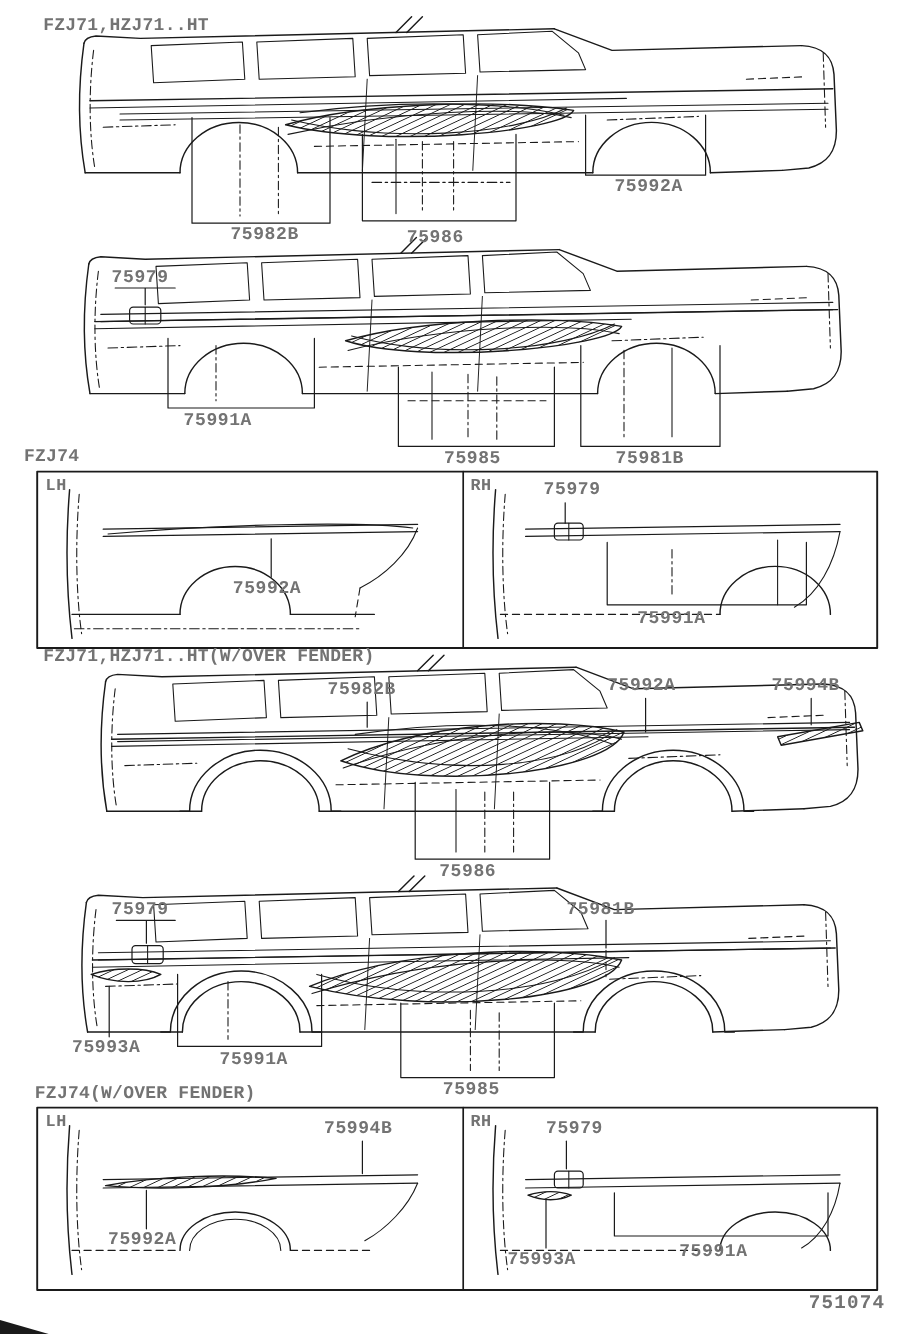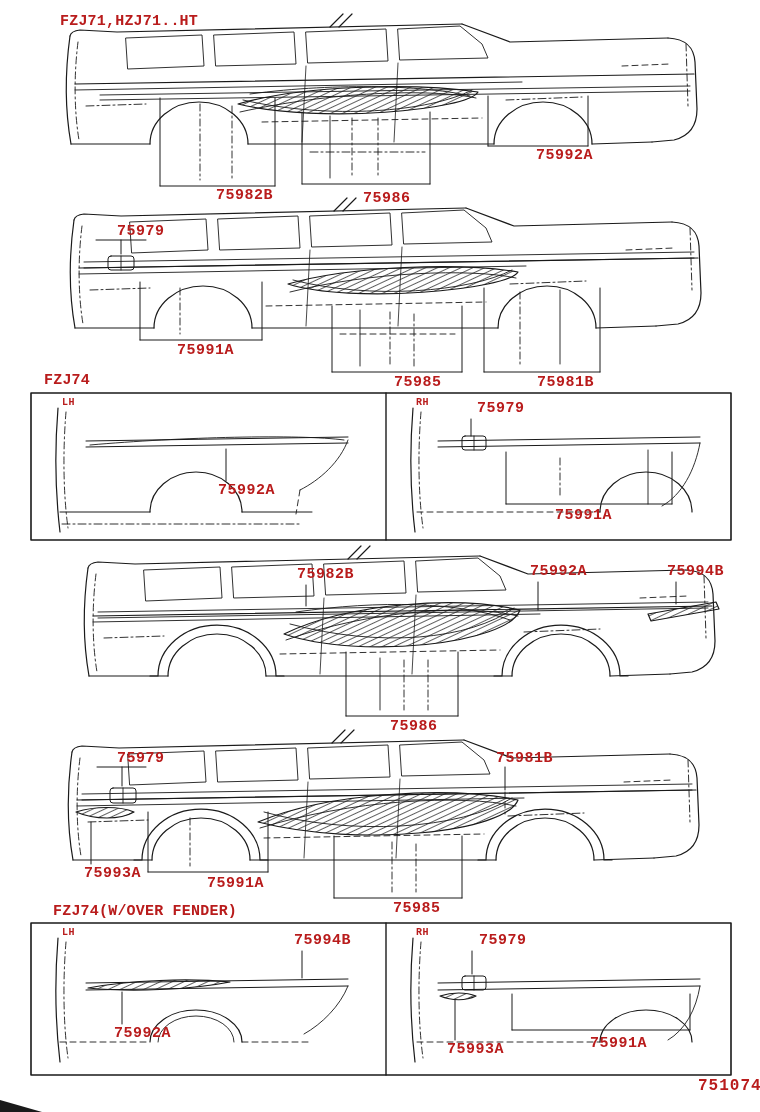--- a/index.html
+++ b/index.html
@@ -9,27 +9,26 @@
     background:#ffffff;
     font-family:"Liberation Mono", "DejaVu Sans Mono", monospace;
     overflow:hidden;
   }
   svg.art { position:absolute; left:0; top:0; }
   .lbl {
     position:absolute;
     font-weight:bold;
     font-size:15px;
     line-height:1;
-    color:#b91c1c;
+    color:#737373;
     letter-spacing:0.5px;
     white-space:nowrap;
-    margin-left:24px;
   }
   .title { letter-spacing:0.2px; }
-  .side { font-size:10px; }
+  .side { font-size:14px; }
   .footer-num { font-size:16px; letter-spacing:1px; }
 </style>
 </head>
 <body>
 
 <div class="sheet">
 
   <svg class="art" width="760" height="1112" viewBox="0 0 760 1112">
     <defs>
       <pattern id="hatch" width="5" height="5" patternUnits="userSpaceOnUse" patternTransform="rotate(-25)">
@@ -217,20 +216,21 @@
   <div class="lbl" style="left:370px; top:375px;">75985</div>
   <div class="lbl" style="left:513px; top:375px;">75981B</div>
 
   <div class="lbl title" style="left:20px; top:373px;">FZJ74</div>
   <div class="lbl side" style="left:38px;  top:398px;">LH</div>
   <div class="lbl side" style="left:392px; top:398px;">RH</div>
   <div class="lbl" style="left:453px; top:401px;">75979</div>
   <div class="lbl" style="left:194px; top:483px;">75992A</div>
   <div class="lbl" style="left:531px; top:508px;">75991A</div>
 
+  <div class="lbl title" style="left:36px; top:540px;">FZJ71,HZJ71..HT(W/OVER FENDER)</div>
   <div class="lbl" style="left:273px; top:567px;">75982B</div>
   <div class="lbl" style="left:506px; top:564px;">75992A</div>
   <div class="lbl" style="left:643px; top:564px;">75994B</div>
   <div class="lbl" style="left:366px; top:719px;">75986</div>
   <div class="lbl" style="left:93px;  top:751px;">75979</div>
   <div class="lbl" style="left:472px; top:751px;">75981B</div>
   <div class="lbl" style="left:60px;  top:866px;">75993A</div>
   <div class="lbl" style="left:183px; top:876px;">75991A</div>
   <div class="lbl" style="left:369px; top:901px;">75985</div>
 

